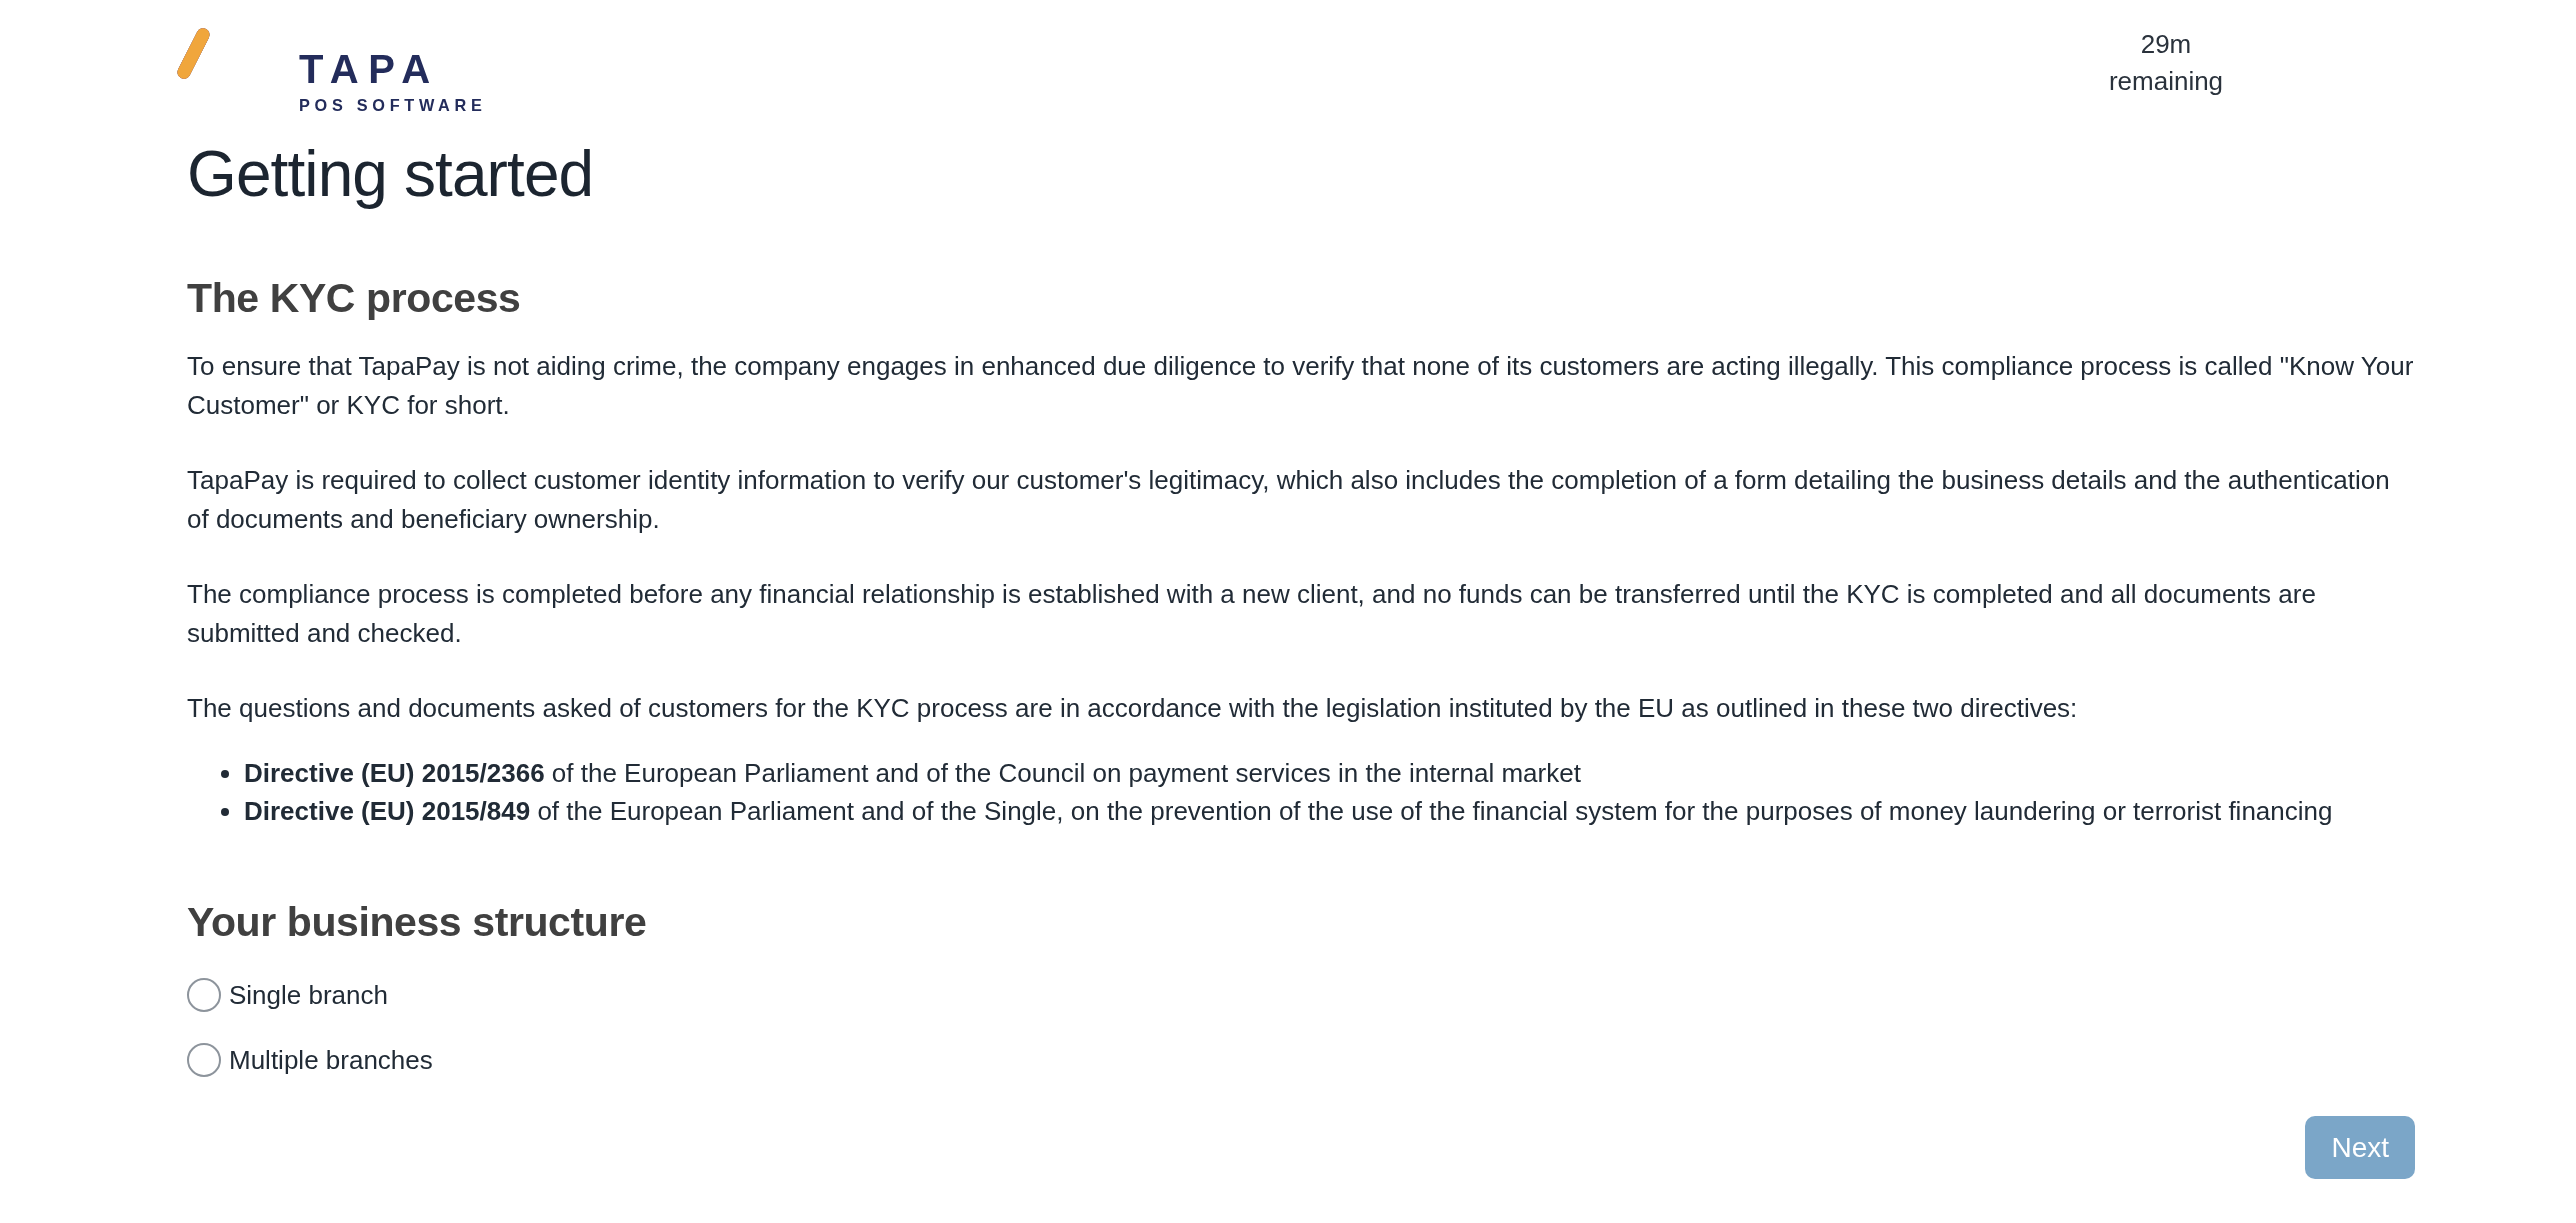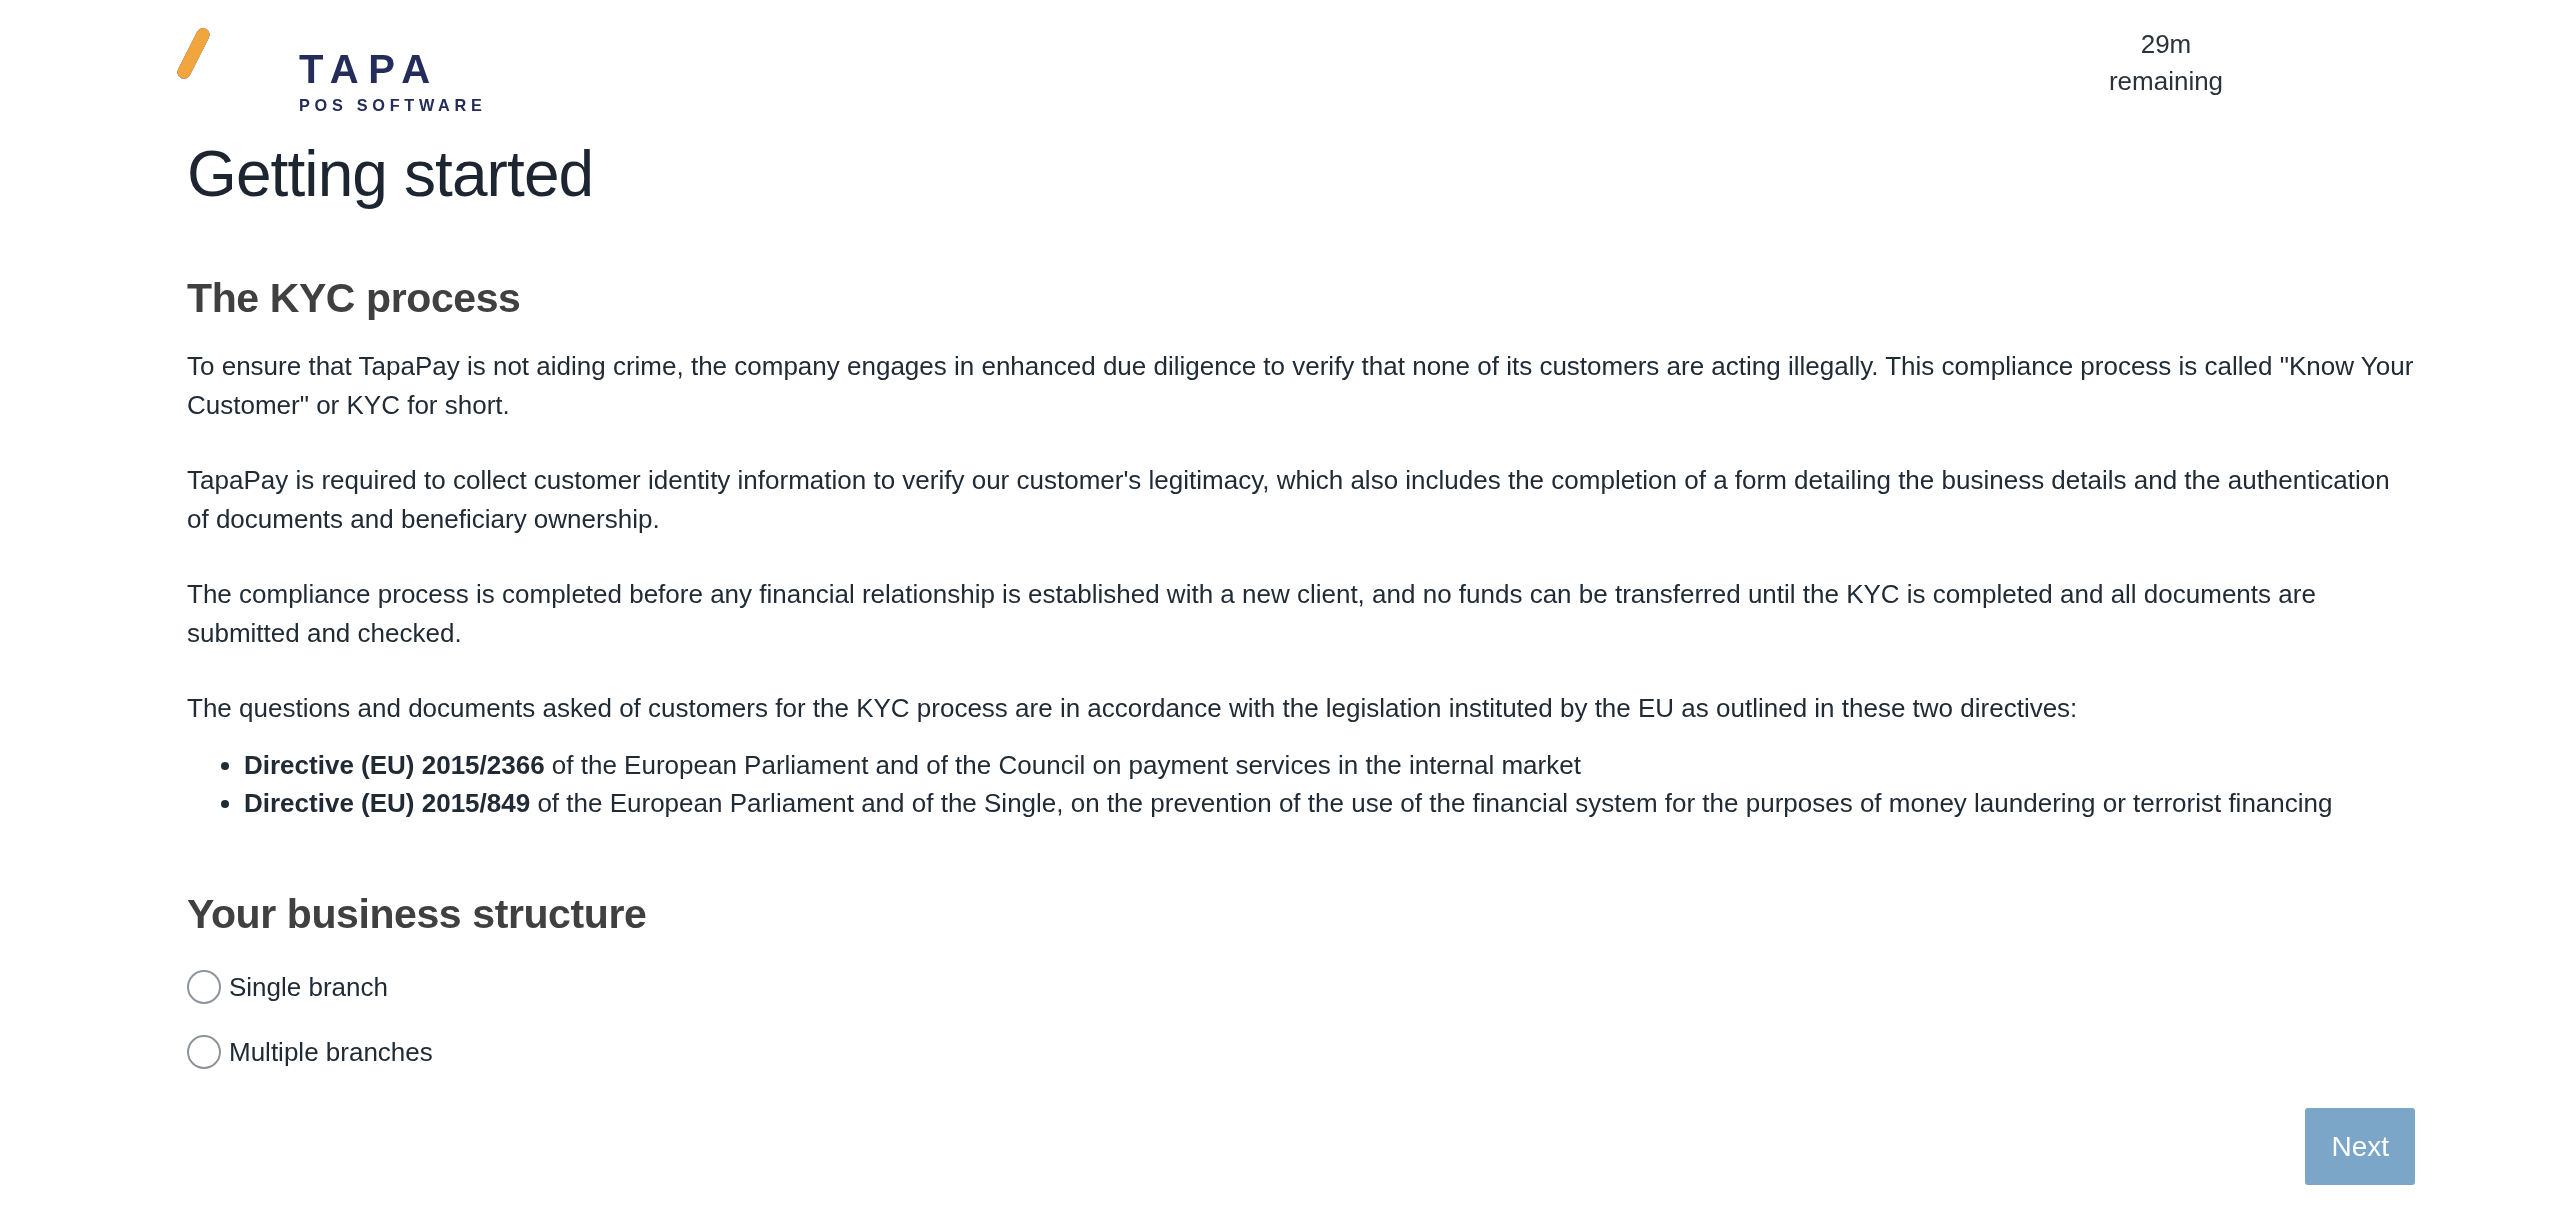--- a/index.html
+++ b/index.html
@@ -84,21 +84,21 @@
   }
   p.body-text {
     font-size: 26px;
     line-height: 39px;
     margin: 24px 0 0 0;
     color: #212b36;
   }
   p.body-text + p.body-text { margin-top: 36px; }
 
   ul.directive-list {
-    margin: 18px 0 0 0;
+    margin: 26px 0 0 0;
     padding-left: 57px;
   }
   ul.directive-list li {
     font-size: 26px;
     line-height: 38px;
     color: #212b36;
   }
   .directive-bold { font-weight: 700; }
 
   
@@ -120,29 +120,29 @@
   .radio-label { font-size: 26px; line-height: 34px; color: #212b36; }
 
   
   .footer-row {
     display: flex;
     justify-content: flex-end;
     margin-top: 39px;
   }
   .next-btn {
     min-width: 105px;
-    height: 77px;
+    height: 63px;
     padding: 0 26px;
     background: #7ba6c8;
     color: #ffffff;
     font-family: "Liberation Sans", sans-serif;
     font-size: 28px;
     font-weight: 500;
     border: none;
-    border-radius: 3px;
+    border-radius: 10px;
     cursor: pointer;
   }
 </style>
 </head>
 <body>
 
 <div class="timer">29m remaining</div>
 
 <div class="content">
 

